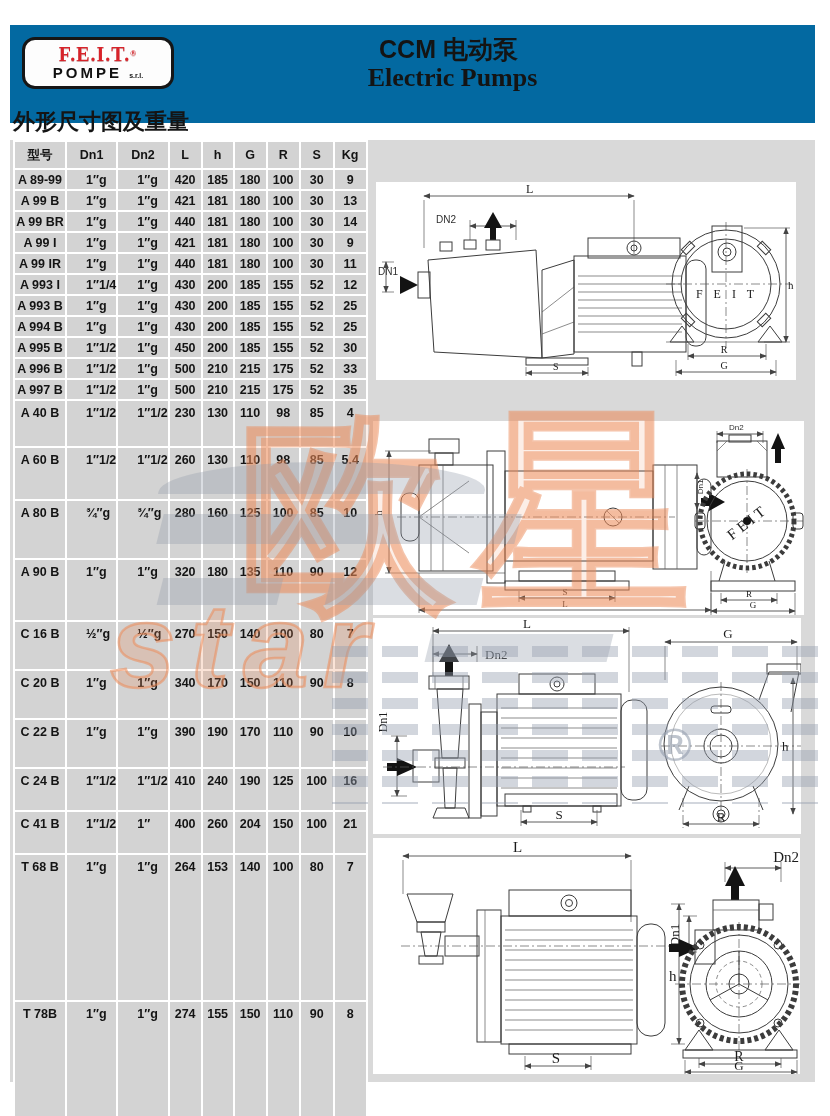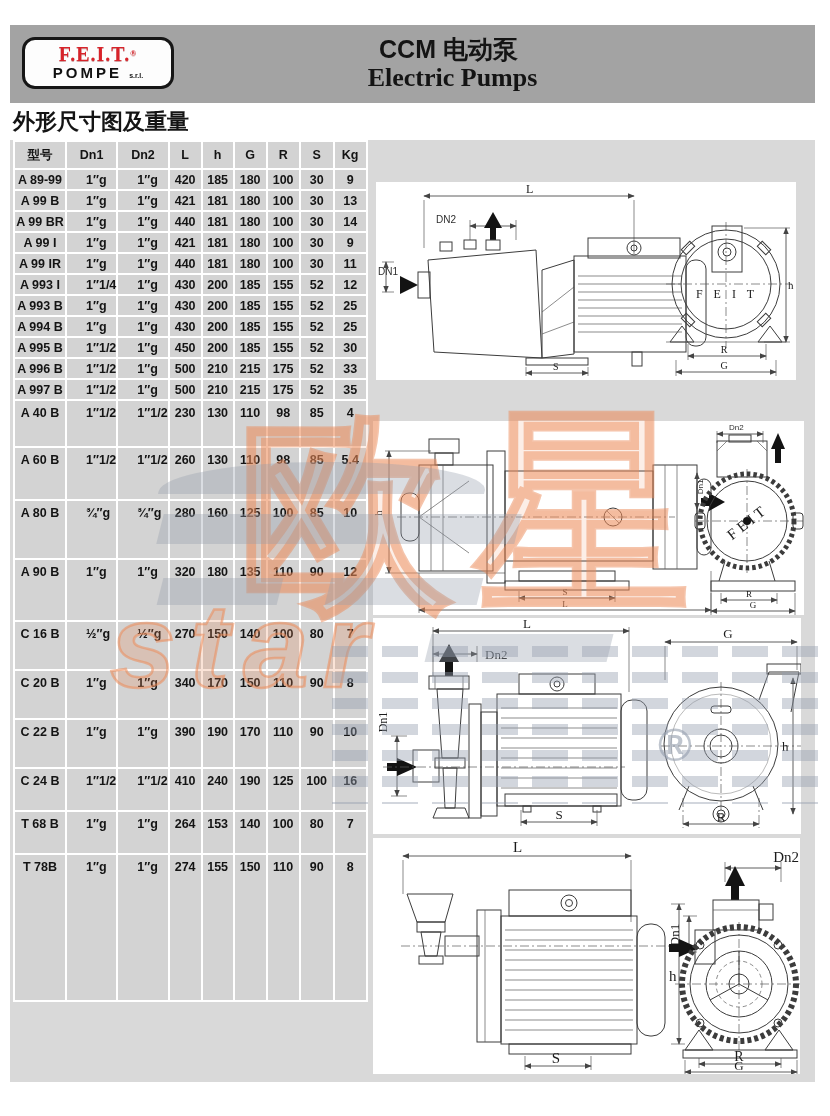--- a/index.html
+++ b/index.html
@@ -1,20 +1,20 @@
 <!DOCTYPE html>
 <html><head>
 <meta charset="utf-8">
 <style>
   html,body{margin:0;padding:0;background:#fff;}
   body{font-family:"Liberation Sans",sans-serif;color:#141414;}
   .page{position:relative;width:830px;height:1116px;background:#fff;overflow:hidden;}
 
   
-  .band{position:absolute;left:10px;top:25px;width:805px;height:78px;background:#a3a3a3;}
+  .band{position:absolute;left:10px;top:25px;width:805px;height:98px;background:#0369a1;}
   .logo{position:absolute;left:12px;top:12px;width:152px;height:52px;background:#fdfdfd;
         border:3px solid #161616;border-radius:13px;text-align:center;box-sizing:border-box;padding-top:3px;}
   .logo-top{font-family:"Liberation Serif",serif;font-weight:700;font-size:20px;line-height:22px;
             color:#d8232a;letter-spacing:1px;text-shadow:0 1px 0 rgba(120,0,0,.35);}
   .logo-top .reg{font-size:8px;vertical-align:top;color:#d8232a;}
   .logo-bottom{font-weight:700;font-size:15px;line-height:16px;letter-spacing:3px;color:#111;}
   .logo-bottom .srl{font-size:7px;letter-spacing:0;vertical-align:baseline;}
   .titles{position:absolute;left:0;top:8px;width:100%;text-align:center;margin-left:36px;}
   .t1{font-size:25px;font-weight:700;line-height:32px;}
   .t2{font-family:"Liberation Serif",serif;font-size:26px;font-weight:700;line-height:26px;padding-left:8px;}
@@ -339,20 +339,31 @@
             <td>1″1/2</td>
             <td>1″1/2</td>
             <td>410</td>
             <td>240</td>
             <td>190</td>
             <td>125</td>
             <td>100</td>
             <td>16</td>
           </tr>
           <tr>
+            <td>C 41 B</td>
+            <td>1″1/2</td>
+            <td>1″</td>
+            <td>400</td>
+            <td>260</td>
+            <td>204</td>
+            <td>150</td>
+            <td>100</td>
+            <td>21</td>
+          </tr>
+          <tr>
             <td>T 68 B</td>
             <td>1″g</td>
             <td>1″g</td>
             <td>264</td>
             <td>153</td>
             <td>140</td>
             <td>100</td>
             <td>80</td>
             <td>7</td>
           </tr>

